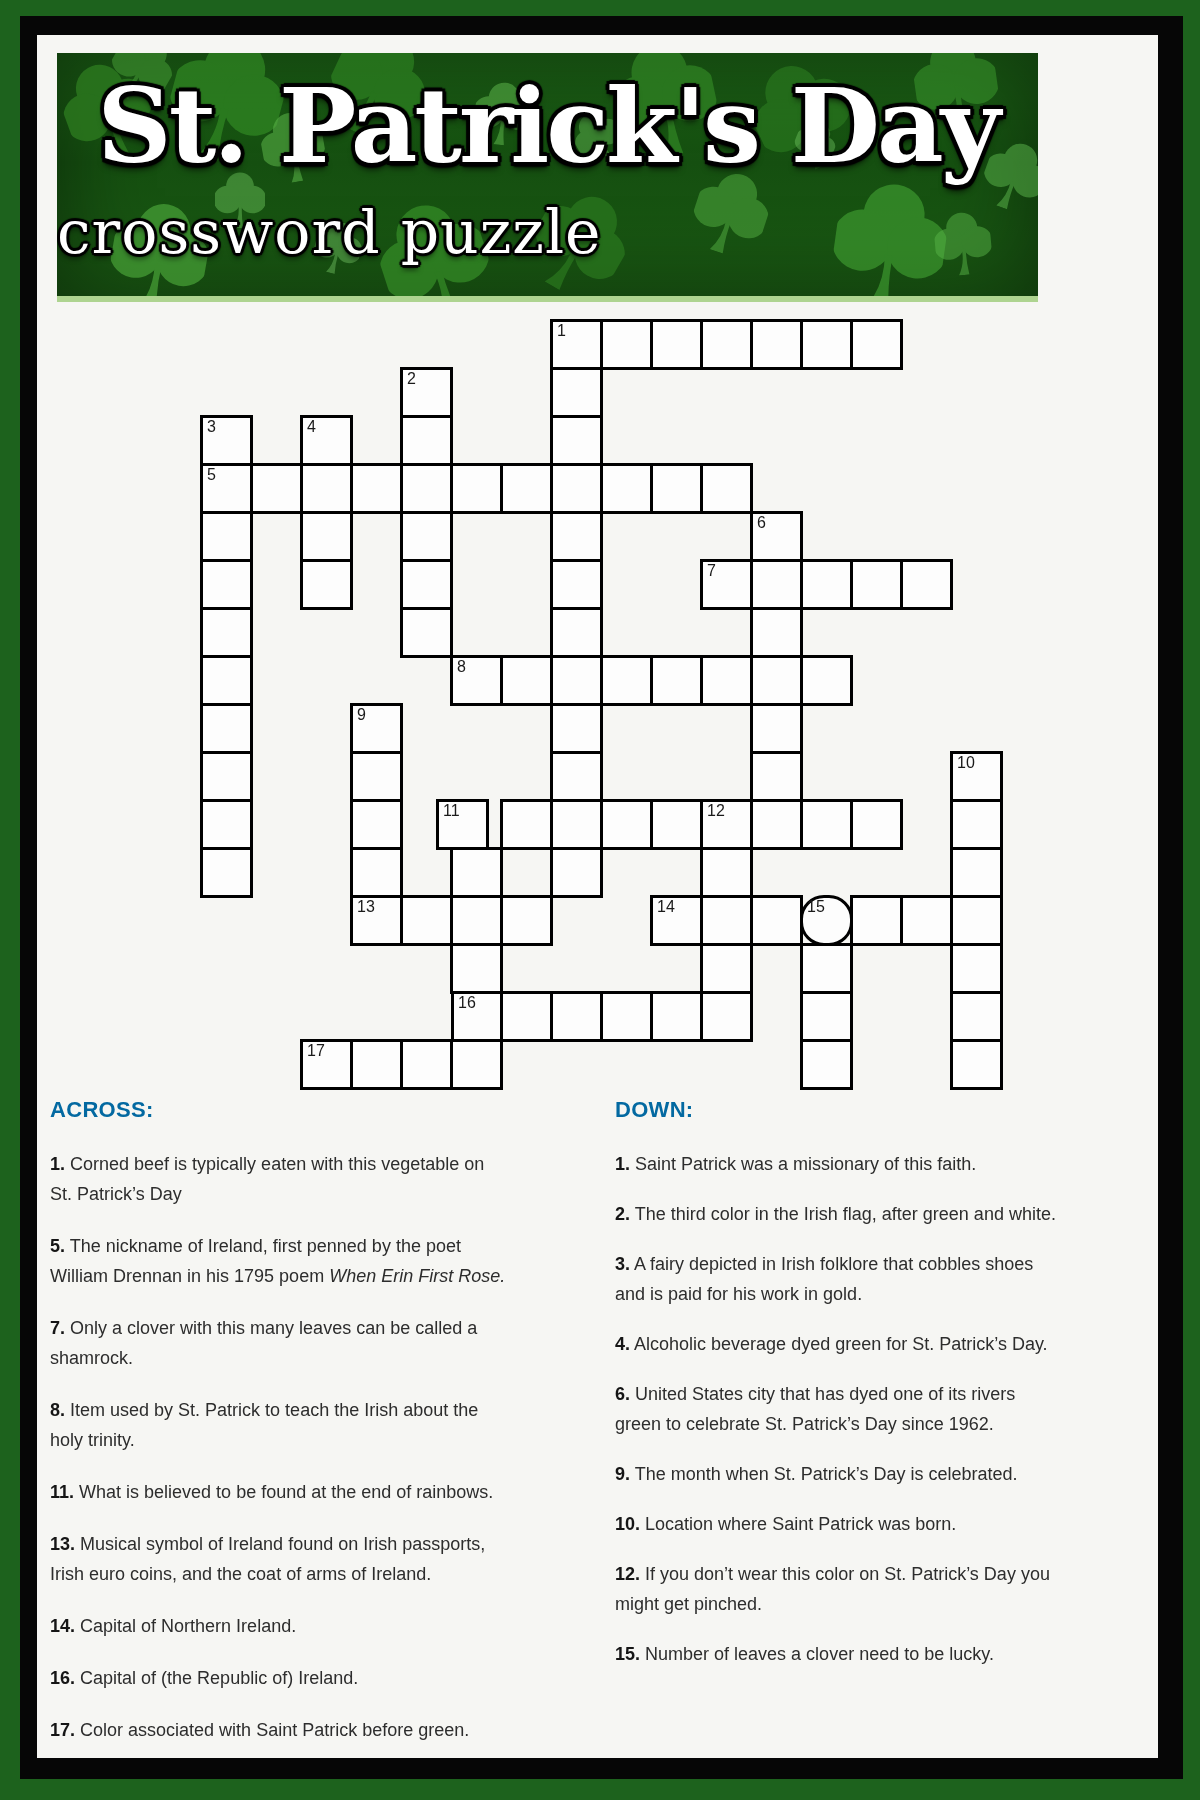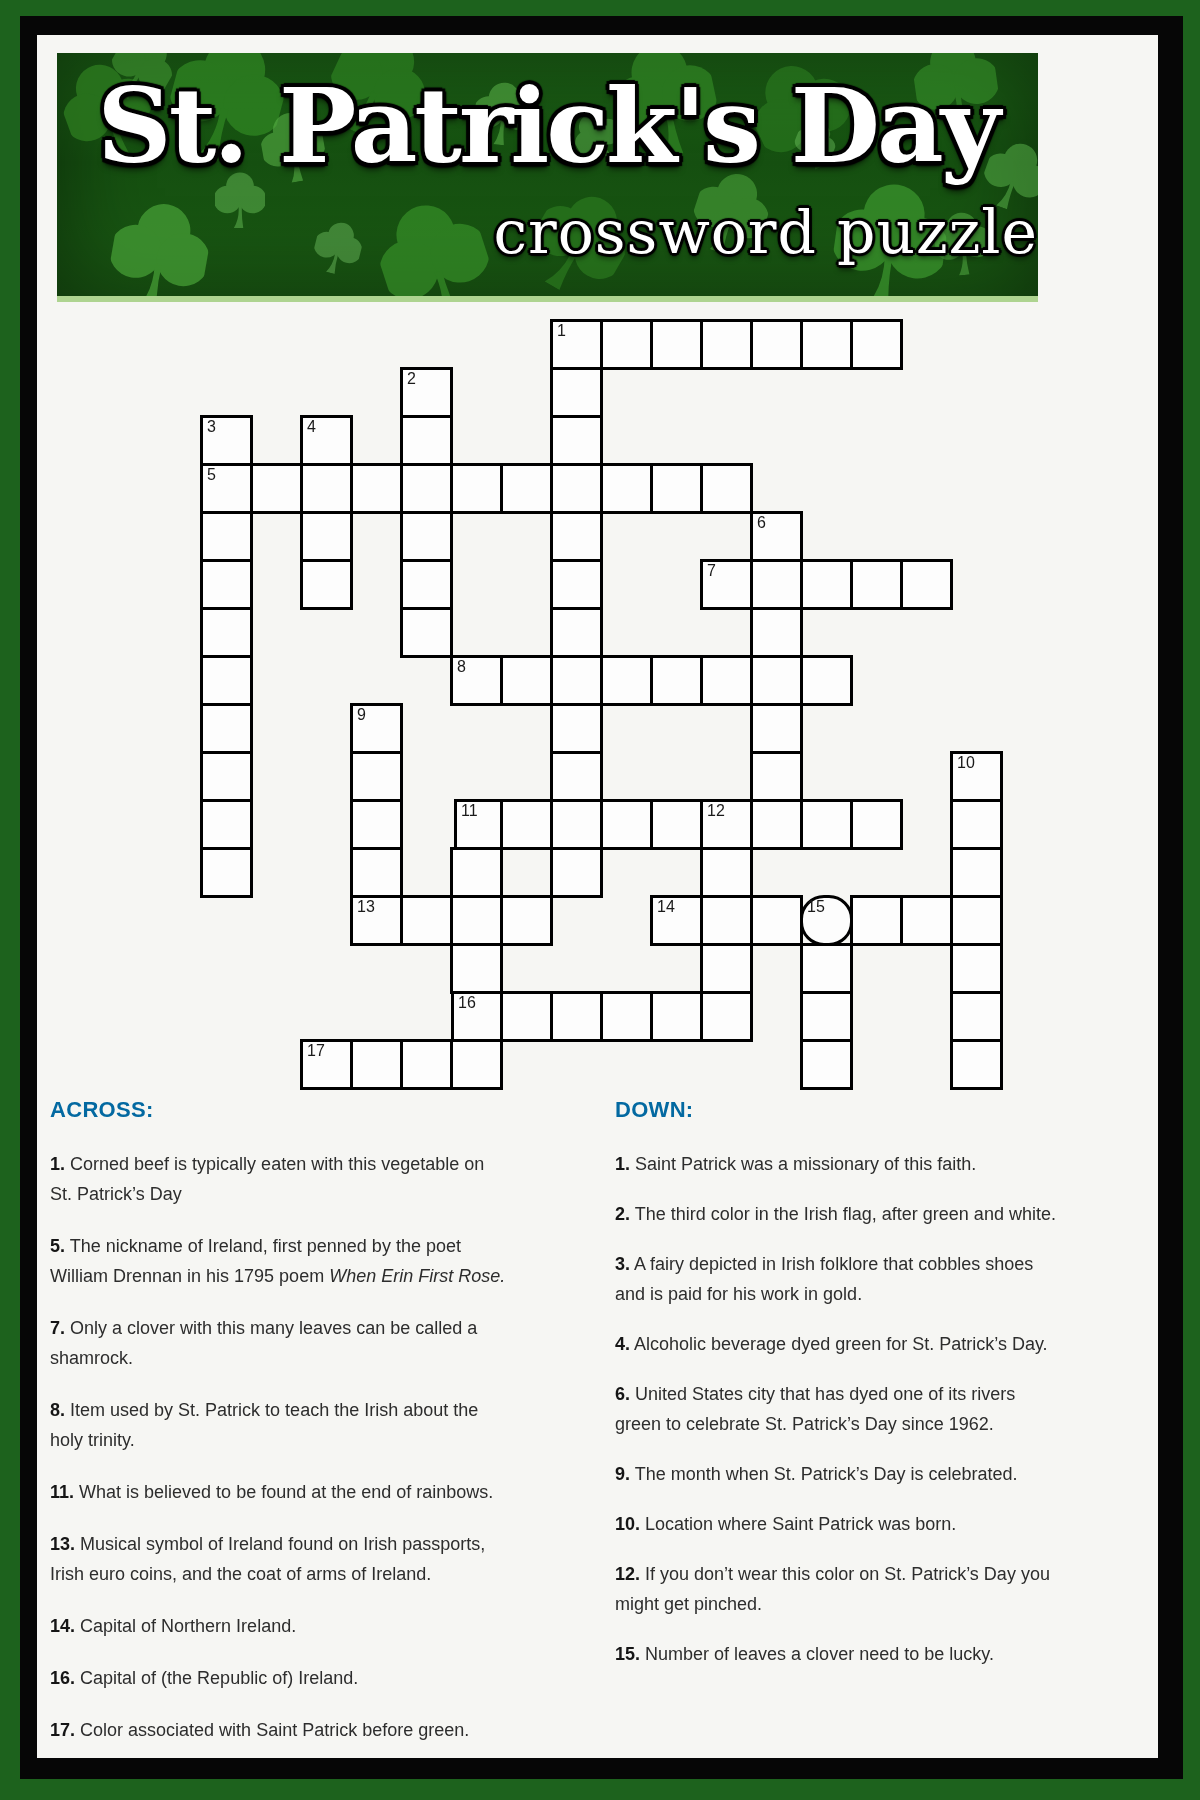--- a/index.html
+++ b/index.html
@@ -25,21 +25,21 @@
     position:absolute;left:0;top:16px;width:100%;text-align:center;
     font-family:"DejaVu Serif",serif;font-weight:bold;
     font-size:103px;line-height:1.1;letter-spacing:-3px;
     color:var(--banner-text,#ffffff);
     text-shadow:
       -4px 0 1px #000, 4px 0 1px #000, 0 -4px 1px #000, 0 5px 2px #000,
       -3px -3px 1px #000, 3px -3px 1px #000, -3px 4px 1px #000, 3px 4px 1px #000,
       0 7px 6px rgba(0,0,0,.6);
   }
   .banner-subtitle{
-    position:absolute;left:0;top:146px;width:100%;text-align:right;
+    position:absolute;left:0;top:146px;width:100%;text-align:left;
     font-family:"DejaVu Serif",serif;font-weight:normal;
     font-size:60px;line-height:1.1;letter-spacing:1px;
     color:var(--banner-text,#ffffff);
     text-shadow:
       -3px 0 1px #000, 3px 0 1px #000, 0 -3px 1px #000, 0 3px 1px #000,
       -2px -2px 1px #000, 2px 2px 1px #000, -2px 2px 1px #000, 2px -2px 1px #000,
       0 5px 5px rgba(0,0,0,.55);
   }
 
   
@@ -236,21 +236,21 @@
         <div class="cell" style="left: 550px; top: 384px;"></div>
         <div class="cell" style="left: 0px; top: 432px;"></div>
         <div class="cell" style="left: 150px; top: 432px;"></div>
         <div class="cell" style="left: 350px; top: 432px;"></div>
         <div class="cell" style="left: 550px; top: 432px;"></div>
         <div class="cell" style="left: 750px; top: 432px;">
           <span class="num">10</span>
         </div>
         <div class="cell" style="left: 0px; top: 480px;"></div>
         <div class="cell" style="left: 150px; top: 480px;"></div>
-        <div class="cell" style="left: 254px; top: 480px;">
+        <div class="cell" style="left: 236px; top: 480px;">
           <span class="num">11</span>
         </div>
         <div class="cell" style="left: 300px; top: 480px;"></div>
         <div class="cell" style="left: 350px; top: 480px;"></div>
         <div class="cell" style="left: 400px; top: 480px;"></div>
         <div class="cell" style="left: 450px; top: 480px;"></div>
         <div class="cell" style="left: 500px; top: 480px; text-align: center;">
           <span class="num">12</span>
         </div>
         <div class="cell" style="left: 550px; top: 480px;"></div>

